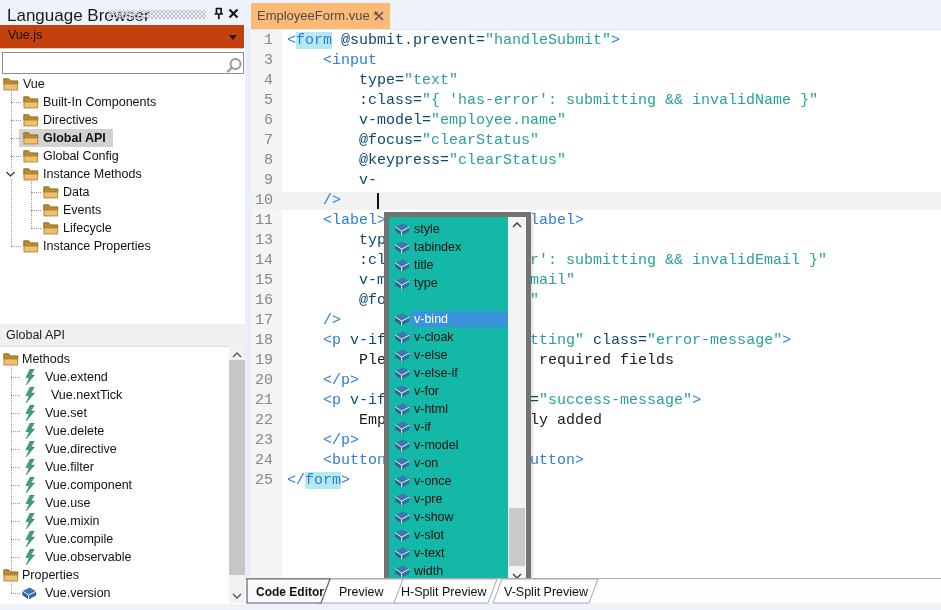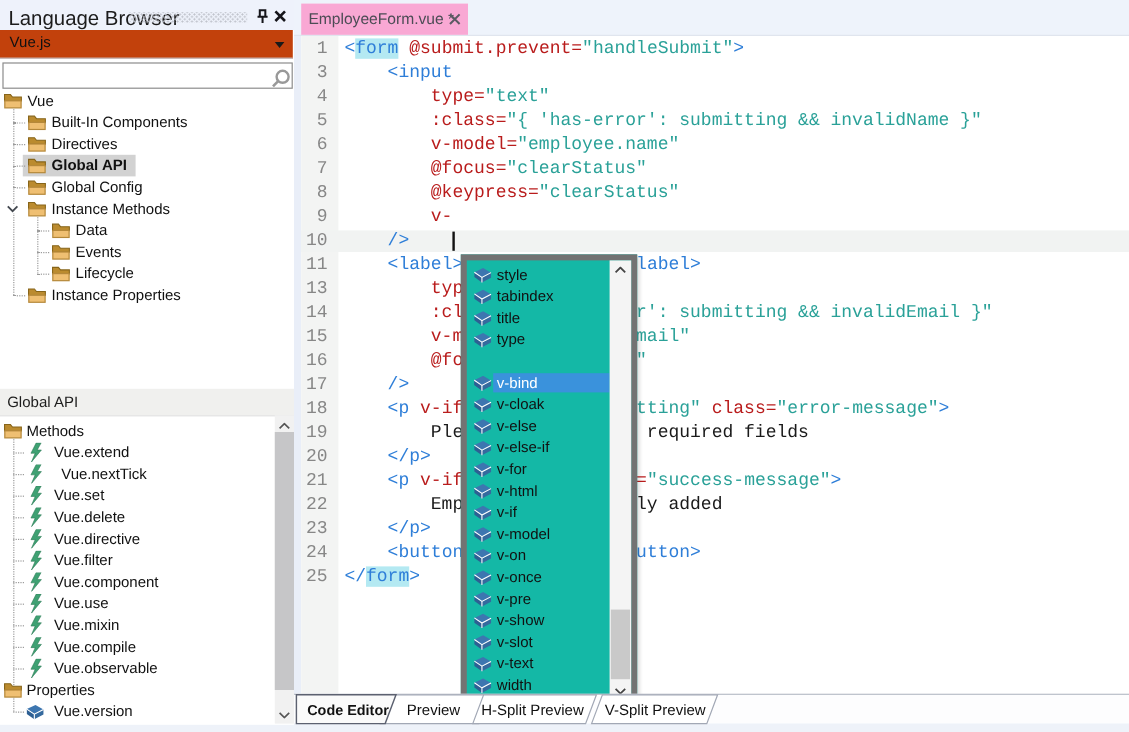--- a/index.html
+++ b/index.html
@@ -27,31 +27,31 @@
 #sel{left:19px;top:129px;width:94px;height:18px;background:#d2d2d2;}
 #gahdr{left:0;top:324px;width:245px;height:22px;background:#f0f0ee;}
 #gahdr .t{position:absolute;left:6px;top:4px;font-size:12.5px;color:#1c1c1c;}
 #lowbox{left:0;top:346px;width:245px;height:257px;background:#fff;border-top:1px solid #e0e0e0;}
 
 #lsb{left:229px;top:346px;width:16px;height:257px;background:#f1f1f1;}
 #lsb .thumb{position:absolute;left:0px;top:14px;width:16px;height:215px;background:#c6c6c8;}
 .sarr{position:absolute;}
 
 #tabstrip{left:245px;top:0;width:696px;height:29px;background:#eef3fb;border-bottom:1px solid #e0e5ee;}
-#edtab{left:251px;top:3px;width:139px;height:26px;background:#f9a8d4;}
+#edtab{left:251px;top:3px;width:139px;height:26px;background:#fdba74;}
 #edtab .t{position:absolute;left:6px;top:5px;font-size:13px;color:#4c4c55;}
 #edbg{left:245px;top:30px;width:696px;height:548px;background:#fff;}
 #bluemargin{left:245px;top:30px;width:6px;height:548px;background:#e9eef8;}
 #gutter{left:251px;top:30px;width:31px;height:548px;background:#f3f4f3;}
 #curline{left:251px;top:192px;width:690px;height:18px;background:#f1f3f2;}
 #code{left:245px;top:31px;font-family:"Liberation Mono",monospace;font-size:15px;line-height:20px;color:#1a1a1a;}
 #code .cl{height:20px;white-space:pre;}
 .ln{display:inline-block;width:28px;text-align:right;margin-right:14px;color:#878787;}
 .b{color:#2e7ed8;}
-.p{color:#b91c1c;text-align:right;}
+.p{color:#0c4a6e;text-align:right;}
 .s{color:#2aa198;}
 .hl{background:#b4e9f2;}
 #caret{left:377px;top:193px;width:2px;height:16px;background:#111;}
 
 #popup{left:384px;top:212px;width:137px;height:364px;background:#14b8a6;border:5px solid #737373;
   box-shadow:2px 2px 3px rgba(0,0,0,0.12);}
 .pitem{position:absolute;left:0;height:18px;width:119px;display:flex;align-items:center;font-size:12.5px;color:#111;}
 .pitem svg{margin-left:6px;flex:0 0 auto;}
 .pitem .pl{margin-left:1px;flex:1 1 auto;height:16px;line-height:16px;padding-left:3px;}
 .pitem.selected .pl{background:#3a92dc;color:#fff;}

